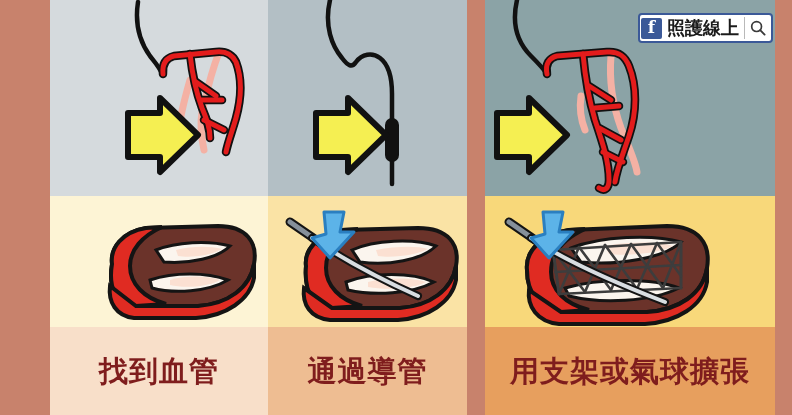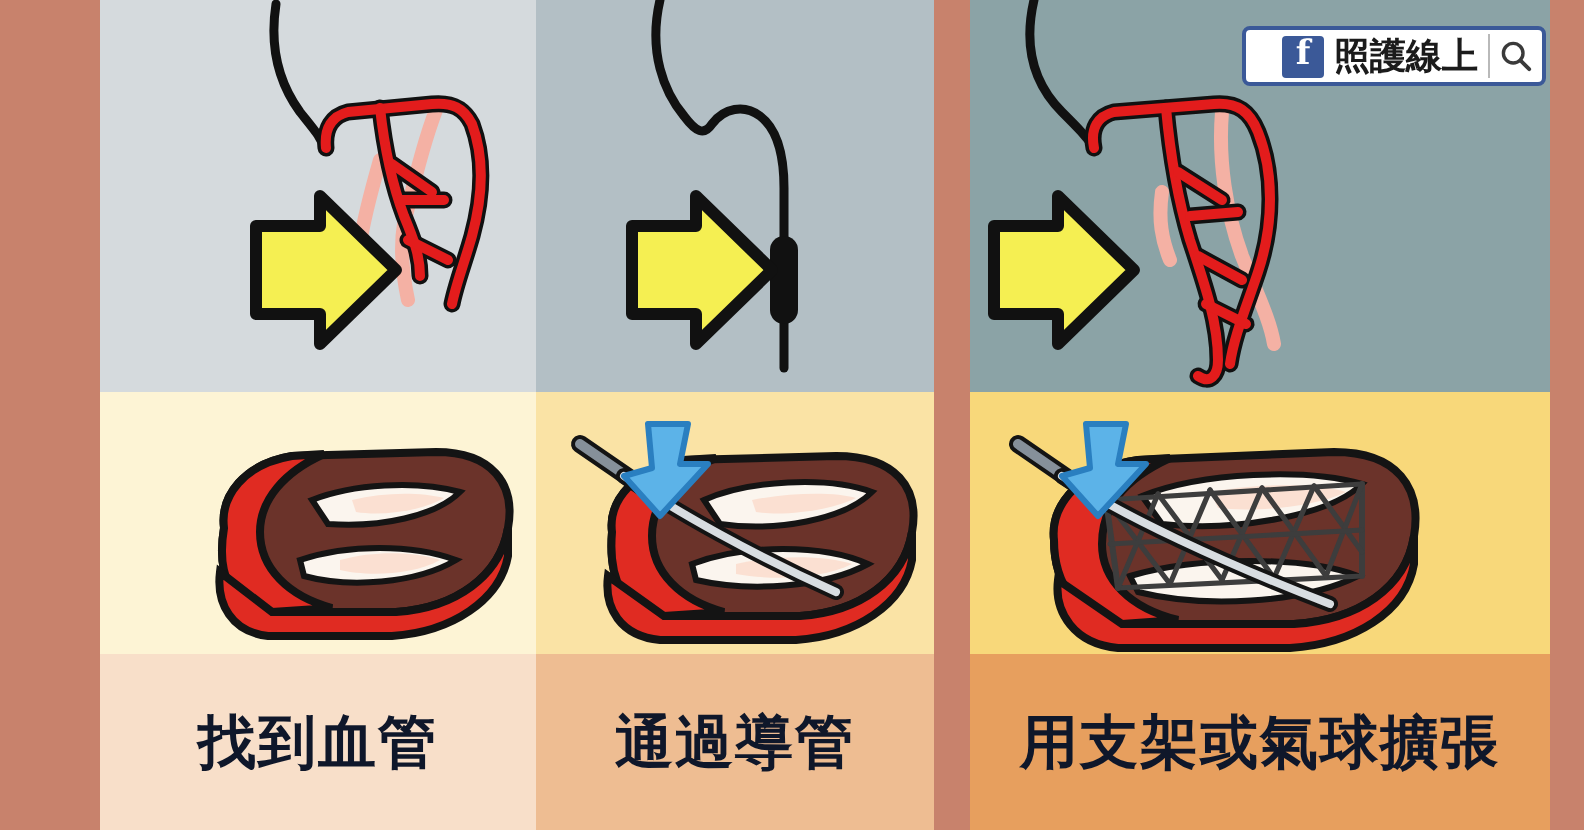--- a/index.html
+++ b/index.html
@@ -17,32 +17,32 @@
   
   .c1{left:0;width:218px;}
   .c2{left:218px;width:199px;}
   .c3{left:435px;width:290px;}
   
   .r1{top:0;height:196px;}
   .r2{top:196px;height:131px;}
   .r3{top:327px;height:88px;}
 
   .cap{display:flex;flex-direction:column;align-items:center;justify-content:center;
-       height:100%;color:#0f172a;font-weight:700;letter-spacing:1px;line-height:1.12;}
+       height:100%;color:#7f1d1d;font-weight:700;letter-spacing:1px;line-height:1.12;}
   .cap .ln{white-space:nowrap;}
   .cap1 .ln{font-size:29px;}
   .cap2 .ln{font-size:29px;}
   .cap3 .ln{font-size:29px;}
 
   svg{display:block;}
 
   #fb-badge{position:absolute;right:19px;top:13px;height:30px;
             display:flex;align-items:center;background:#ffffff;
             border:2px solid #3b5998;border-radius:4px;box-sizing:border-box;
-            padding:0 2px 0 18px;}
+            padding:0 2px 0 1px;}
   #fb-logo{width:21px;height:21px;background:#3b5998;border-radius:2px;
            position:relative;flex:none;}
   #fb-logo::after{content:"f";position:absolute;left:0;right:0;top:50%;
            transform:translateY(-52%);text-align:center;color:#fff;
            font-family:"DejaVu Serif","Liberation Serif",serif;
            font-weight:700;font-size:17px;line-height:1;}
   #fb-text{font-size:18px;font-weight:700;color:#1b1b1b;padding:0 3px 0 5px;
            letter-spacing:0px;white-space:nowrap;}
   #fb-sep{width:1px;height:22px;background:#b9b9b9;margin:0 2px;}
   #fb-search{width:22px;display:flex;align-items:center;justify-content:center;}

